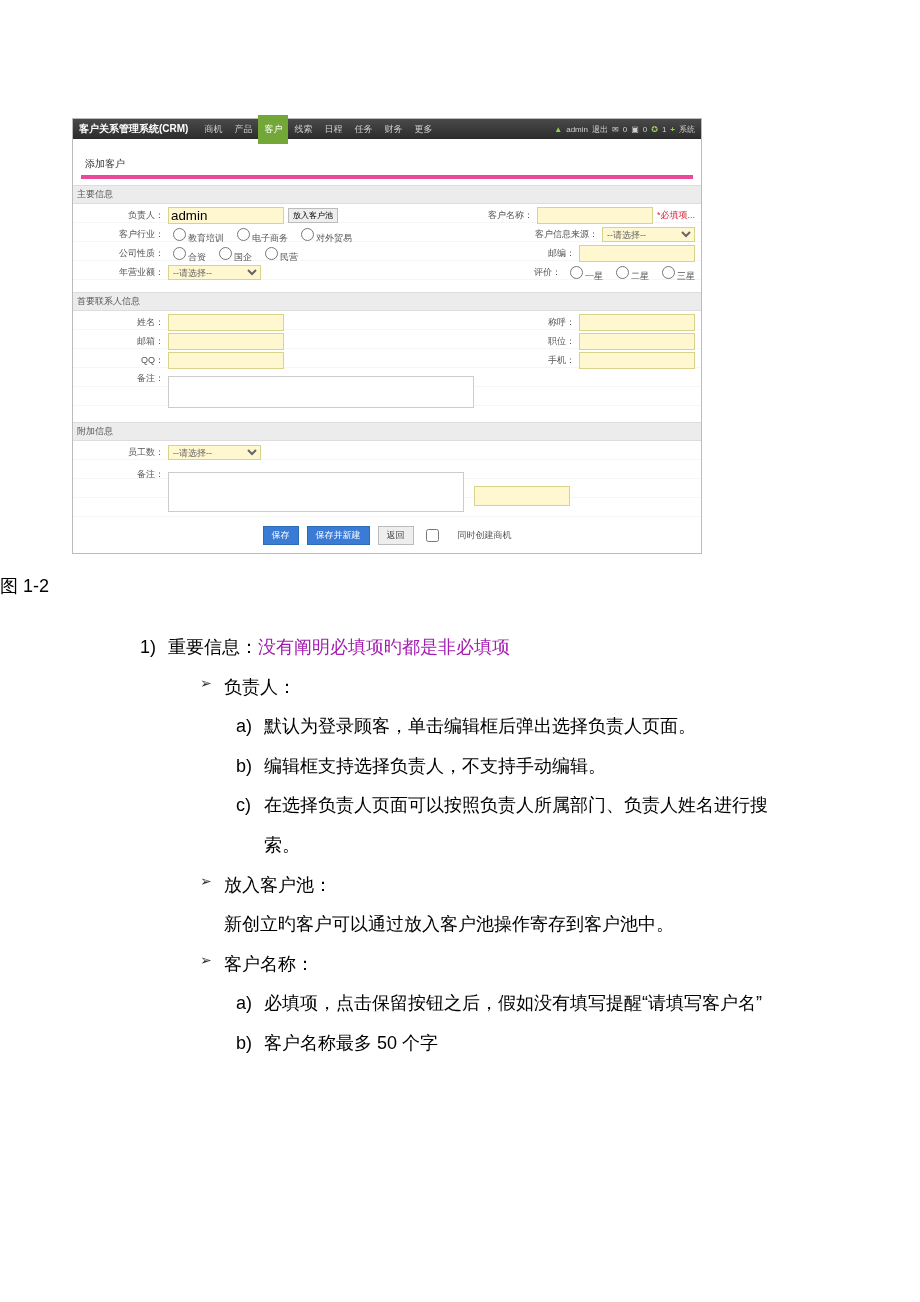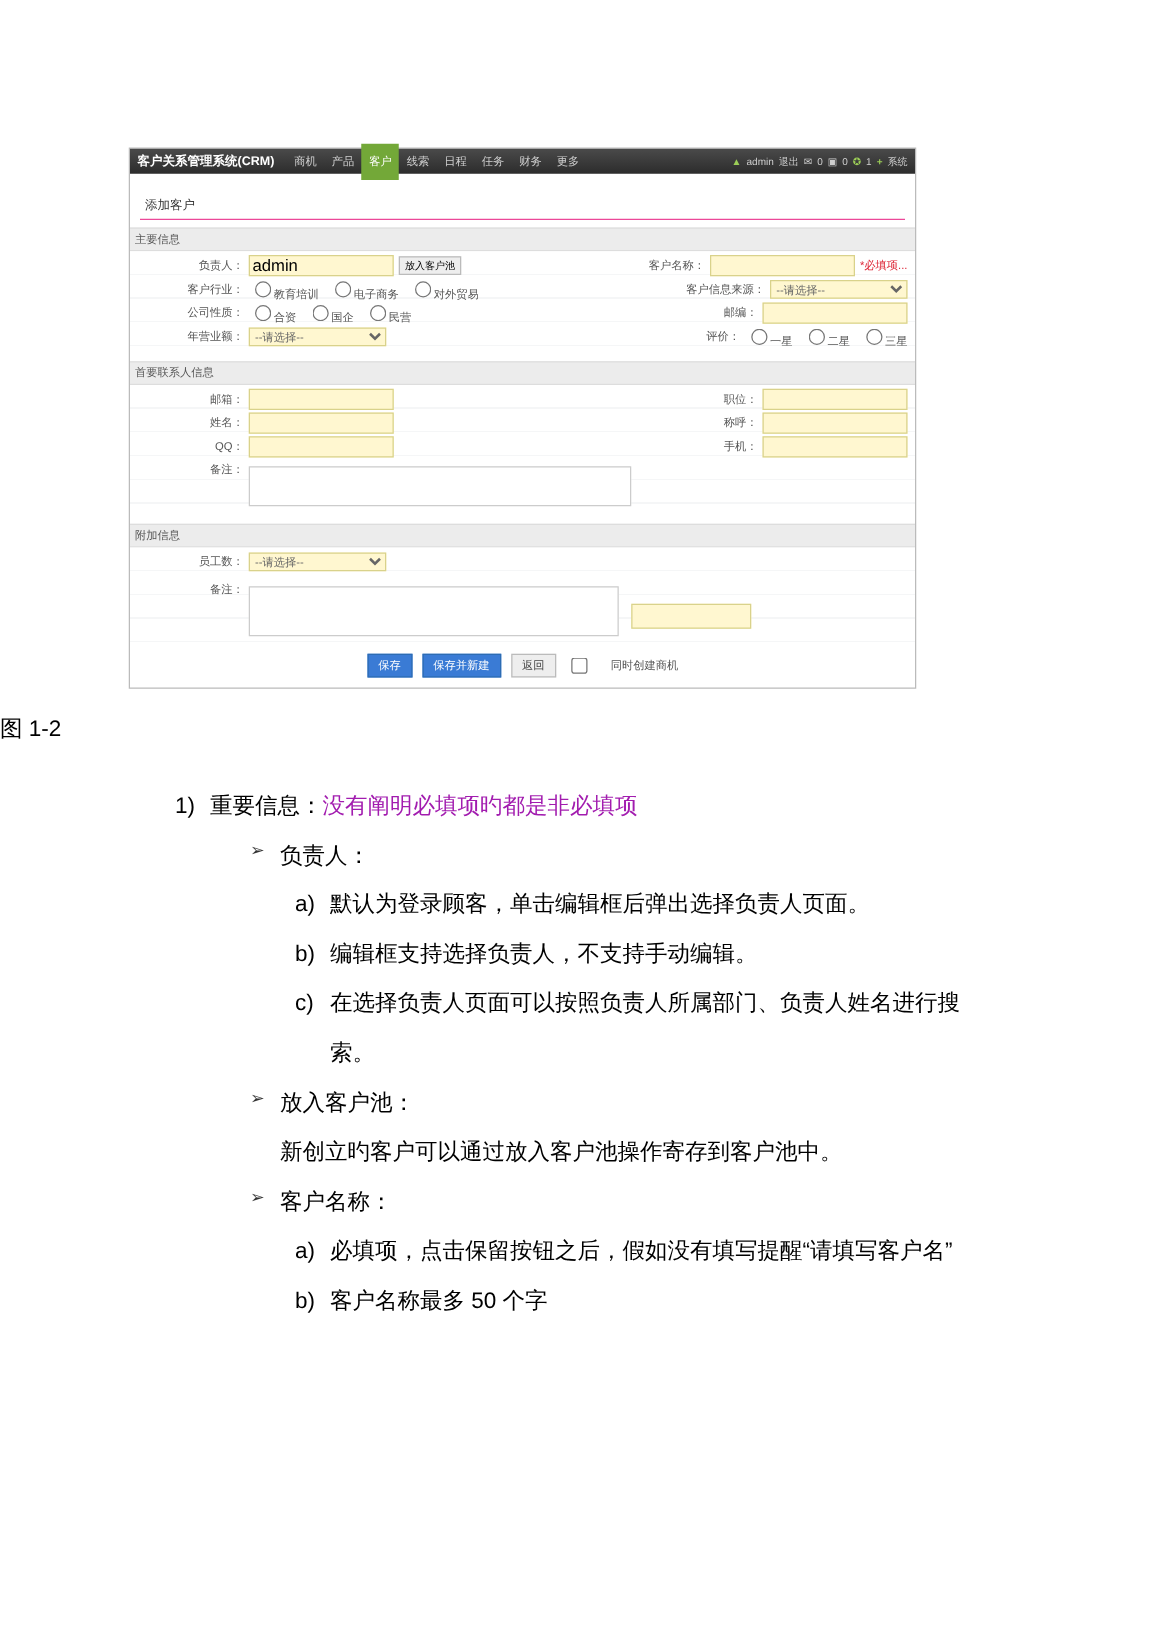--- a/index.html
+++ b/index.html
@@ -4,21 +4,21 @@
 <style>
   body{
     margin:0;
     background:#fff;
     font-family:"Microsoft YaHei","SimSun",sans-serif;
     color:#000;
     width:920px;
   }
   
   .shot-wrap{
-    margin:118px 172px 20px 103px;
+    margin:118px 172px 20px 72px;
     width:630px;
   }
   .shot{
     border:1px solid #bbb;
     background:#fff;
     font-size:9px;
     color:#333;
   }
   
   .topnav{
@@ -28,39 +28,39 @@
     padding:0 6px;
   }
   .brand{color:#fff;font-size:10px;font-weight:bold;margin-right:10px}
   .navitem{padding:8px 6px;cursor:pointer}
   .navitem.active{background:#73a838;color:#fff}
   .nav-spacer{flex:1}
   .nav-right{display:flex;align-items:center;gap:4px;font-size:8px}
   .nav-right .u-ico{color:#9cce57}
   .nav-right .add-ico{color:#9cce57;font-weight:bold}
   
-  .pagetitle{padding:10px 4px 4px 4px;font-size:10px;border-bottom:1px solid #ec4899;margin:8px 8px 0 8px}
+  .pagetitle{padding:10px 4px 4px 4px;font-size:10px;border-bottom:4px solid #ec4899;margin:8px 8px 0 8px}
   
   .sect-hd{
     background:#ececec;color:#555;font-size:9px;
     padding:2px 4px;margin:6px 0 0 0;border-top:1px solid #ddd;border-bottom:1px solid #ddd
   }
   
   .formarea{
     background:repeating-linear-gradient(
       #ffffff 0 ,#ffffff 18px,
       #f5f6f7 18px,#f5f6f7 19px
     );
     padding:2px 0 4px 0;
   }
   .row{display:flex;align-items:center;height:19px;padding:0 6px}
   .lab{width:85px;text-align:right;color:#555;padding-right:4px}
   .lab2{width:56px;text-align:right;color:#555;padding-right:4px}
   .yinp{background:#fff7d0;border:1px solid #d9d28b;height:13px;width:110px}
-  .sel{background:#fff7d0;border:1px solid #d9d28b;height:15px;width:110px;font-size:9px;color:#666}
+  .sel{background:#fff7d0;border:1px solid #d9d28b;height:15px;width:93px;font-size:9px;color:#666}
   .btn-s{background:#eee;border:1px solid #bbb;height:15px;font-size:8px;padding:0 4px;margin-left:4px;cursor:pointer}
   .radio-grp{display:flex;gap:8px;align-items:flex-start;font-size:9px;color:#555}
   .radio-grp input{margin-right:2px}
   .req{color:#d23;margin-left:4px;font-size:9px}
   .colgap{flex:1}
   .txtarea{background:#fff;border:1px solid #ccc;width:300px;height:26px;margin:4px 0;resize:none;font-size:9px}
   .txtarea.y{background:#fff7d0;border-color:#d9d28b}
   
   .actbar{display:flex;justify-content:center;align-items:center;gap:8px;padding:6px 0 8px 0;font-size:9px}
   .abtn{padding:2px 8px;border:1px solid #2d6cb3;background:#3a7bd5;color:#fff;cursor:pointer;font-size:9px}
@@ -157,31 +157,31 @@
           <label><input type="radio" style=""><span>一星</span></label>
           <label><input type="radio" style=""><span>二星</span></label>
           <label><input type="radio" style=""><span>三星</span></label>
         </span>
       </div>
     </div>
 
     <div class="sect-hd">首要联系人信息</div>
     <div class="formarea">
       <div class="row">
+        <span class="lab">姓名：</span>
+        <input class="yinp" style="">
+        <span class="colgap"></span>
+        <span class="lab2">称呼：</span>
+        <input class="yinp" style="">
+      </div>
+      <div class="row">
         <span class="lab">邮箱：</span>
         <input class="yinp" style="">
         <span class="colgap"></span>
         <span class="lab2">职位：</span>
-        <input class="yinp" style="">
-      </div>
-      <div class="row">
-        <span class="lab">姓名：</span>
-        <input class="yinp" style="">
-        <span class="colgap"></span>
-        <span class="lab2">称呼：</span>
         <input class="yinp" style="">
       </div>
       <div class="row">
         <span class="lab">QQ：</span>
         <input class="yinp" style="">
         <span class="colgap"></span>
         <span class="lab2">手机：</span>
         <input class="yinp" style="">
       </div>
       <div class="row" style="height:auto;align-items:flex-start;padding-top:2px">

